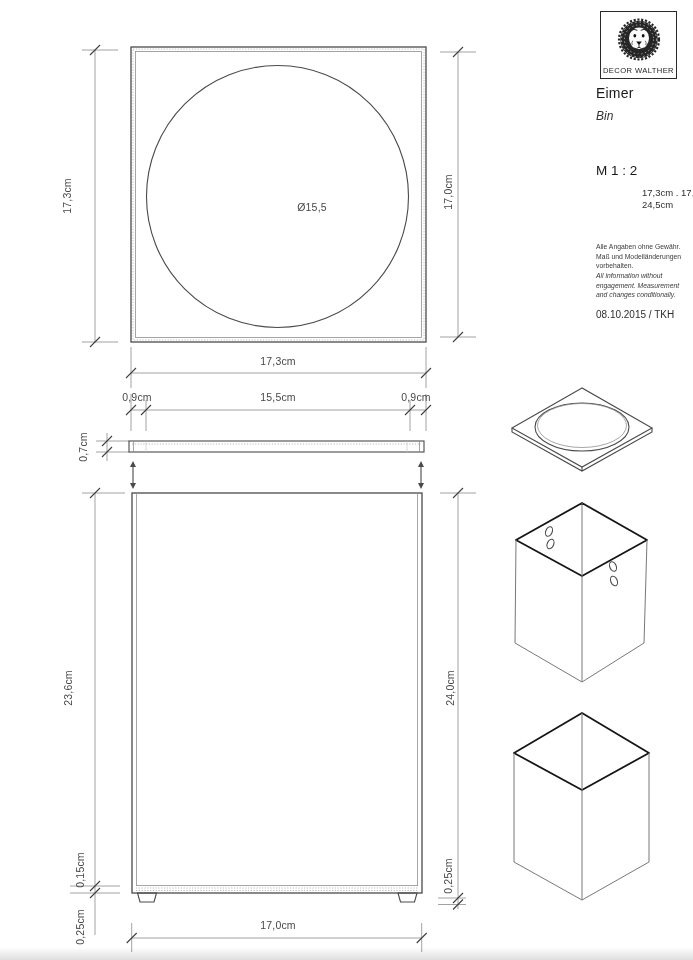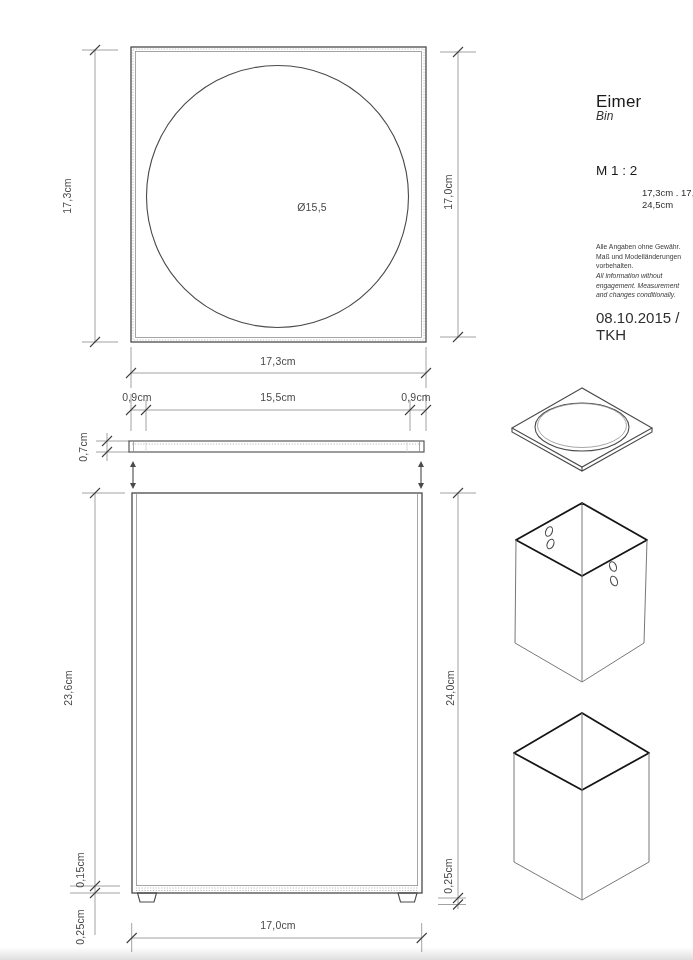--- a/index.html
+++ b/index.html
@@ -32,27 +32,27 @@
   .dim-label.rot{transform:translate(-50%,-50%) rotate(-90deg);}
   
   .logo-box{
     position:absolute; left:600px; top:11px; width:77px; height:68px;
     border:1.2px solid #2a2a2a; box-sizing:border-box;
     display:flex; flex-direction:column; align-items:center; justify-content:flex-end;
     padding-bottom:3px; background:#fff;
   }
   .brand-name{font-size:7.6px; letter-spacing:.4px; color:#1d1d1d; white-space:nowrap;}
   .tb-text{position:absolute; left:596px; white-space:pre-line;}
-  .product-name{top:92px; font-size:17px; color:#1a1a1a; letter-spacing:.2px;}
+  .product-name{top:85px; font-size:14px; color:#1a1a1a; letter-spacing:.2px;}
   .product-name-en{top:109px; font-size:12px; font-style:italic; color:#333;}
   .scale-text{top:132px; font-size:13.5px; color:#1a1a1a;margin-top:31px;}
   .overall-dims{top:187px; font-size:9.5px; width:95px; line-height:1.3; color:#2e2e2e; white-space:normal;margin-left:46px;}
   .disclaimer-de{top:242px; font-size:6.8px; width:86px; line-height:1.42; color:#3a3a3a; white-space:normal;}
   .disclaimer-en{top:271px; font-size:6.8px; width:92px; line-height:1.42; color:#3a3a3a; font-style:italic; white-space:normal;}
-  .date-text{top:309px; font-size:15px; color:#2e2e2e;}
+  .date-text{top:309px; font-size:10px; color:#2e2e2e;}
   .page-edge{
     position:absolute; left:0; right:0; bottom:0; height:13px;
     background:linear-gradient(to bottom, rgba(0,0,0,0), rgba(0,0,0,.13));
   }
 </style>
 </head>
 <body>
 
 <div class="sheet">
 
@@ -155,20 +155,37 @@
   <div class="dim-label" style="left:416px; top:397px;">0,9cm</div>
   <div class="dim-label rot" style="left:83px; top:447px;">0,7cm</div>
 
   <div class="dim-label rot" style="left:68px; top:688px;">23,6cm</div>
   <div class="dim-label rot" style="left:450px; top:688px;">24,0cm</div>
   <div class="dim-label rot" style="left:80px; top:870px;">0,15cm</div>
   <div class="dim-label rot" style="left:80px; top:927px;">0,25cm</div>
   <div class="dim-label rot" style="left:448px; top:876px;">0,25cm</div>
   <div class="dim-label" style="left:278px; top:925px;">17,0cm</div>
 
+  <div class="logo-box">
+    <svg width="50" height="48" viewBox="0 0 60 56">
+      <circle cx="30" cy="25" r="22.5" fill="#262626"></circle>
+      <circle cx="30" cy="25" r="24" fill="none" stroke="#262626" stroke-width="2.6" stroke-dasharray="2.6 2"></circle>
+      <circle cx="30" cy="25" r="21" fill="none" stroke="#f4f4f4" stroke-width=".8" stroke-dasharray="2 3.2"></circle>
+      <circle cx="30" cy="25" r="17.5" fill="none" stroke="#f4f4f4" stroke-width=".8" stroke-dasharray="1.6 3"></circle>
+      <ellipse cx="30" cy="23.5" rx="12" ry="13" fill="#fbfbfb"></ellipse>
+      <path d="M20,15 q4,-4 8,-1 M32,14 q4,-3 8,1" stroke="#111" stroke-width="1.1" fill="none"></path>
+      <ellipse cx="25" cy="20.5" rx="1.7" ry="2.2" fill="#111"></ellipse>
+      <ellipse cx="35" cy="20.5" rx="1.7" ry="2.2" fill="#111"></ellipse>
+      <path d="M26.6,27.5 h6.8 l-3.4,4.4 z" fill="#111"></path>
+      <path d="M30,31.5 v2.8 M30,34.3 q-3.2,3 -6.4,.8 M30,34.3 q3.2,3 6.4,.8" stroke="#111" stroke-width="1" fill="none"></path>
+      <path d="M22.5,26.5 q-2,2.5 -.5,5 M37.5,26.5 q2,2.5 .5,5" stroke="#222" stroke-width=".8" fill="none"></path>
+      <path d="M27,41 q3,3.4 6,0 l-3,6 z" fill="#262626"></path>
+    </svg>
+    <div class="brand-name">DECOR WALTHER</div>
+  </div>
 
   <div class="tb-text product-name">Eimer</div>
   <div class="tb-text product-name-en">Bin</div>
   <div class="tb-text scale-text">M 1 : 2</div>
   <div class="tb-text overall-dims">17,3cm . 17,3cm . 24,5cm</div>
   <div class="tb-text disclaimer-de">Alle Angaben ohne Gewähr. Maß und Modelländerungen vorbehalten.</div>
   <div class="tb-text disclaimer-en">All information without engagement. Measurement and changes conditionally.</div>
   <div class="tb-text date-text">08.10.2015 / TKH</div>
 
   <div class="page-edge"></div>

